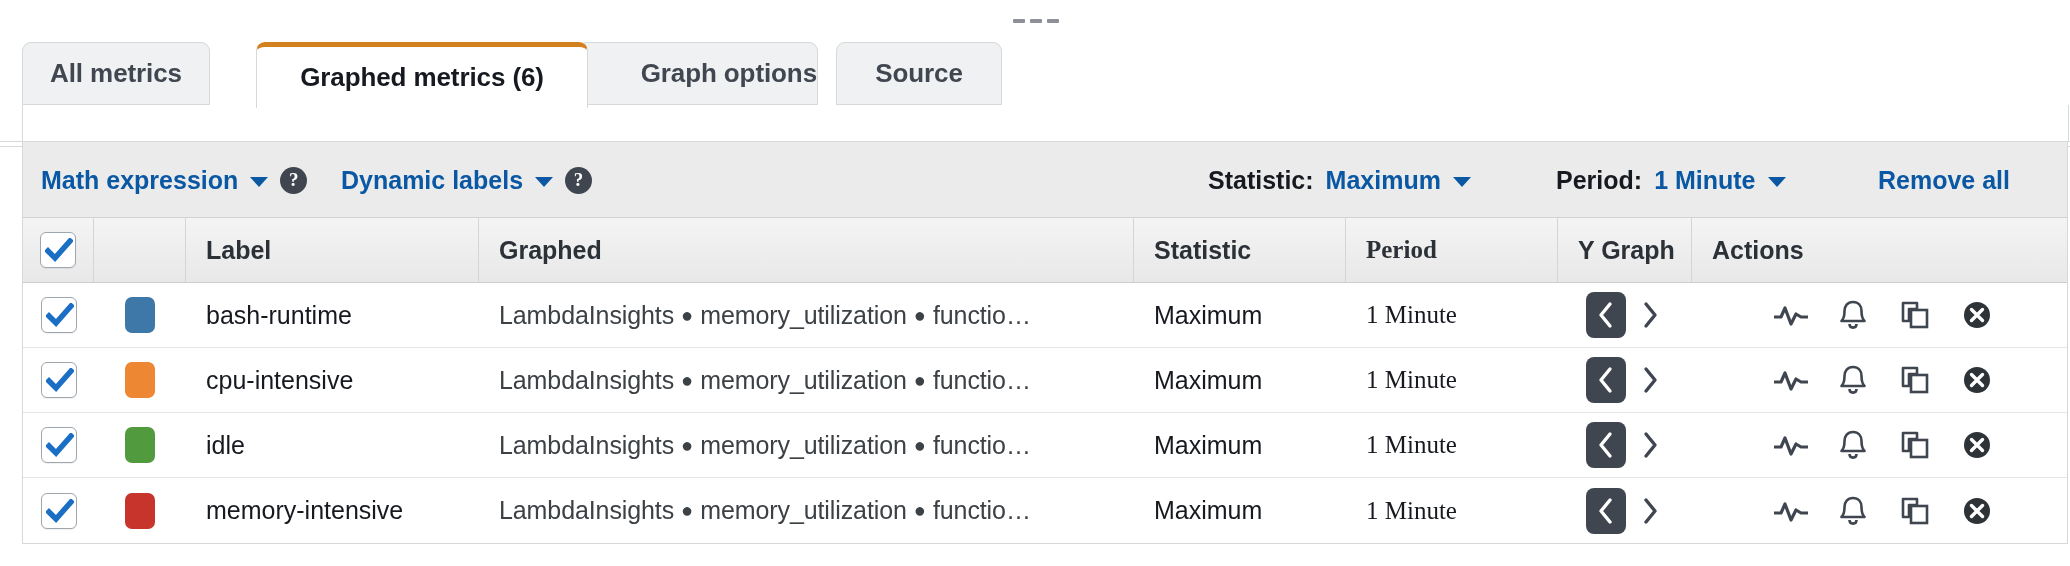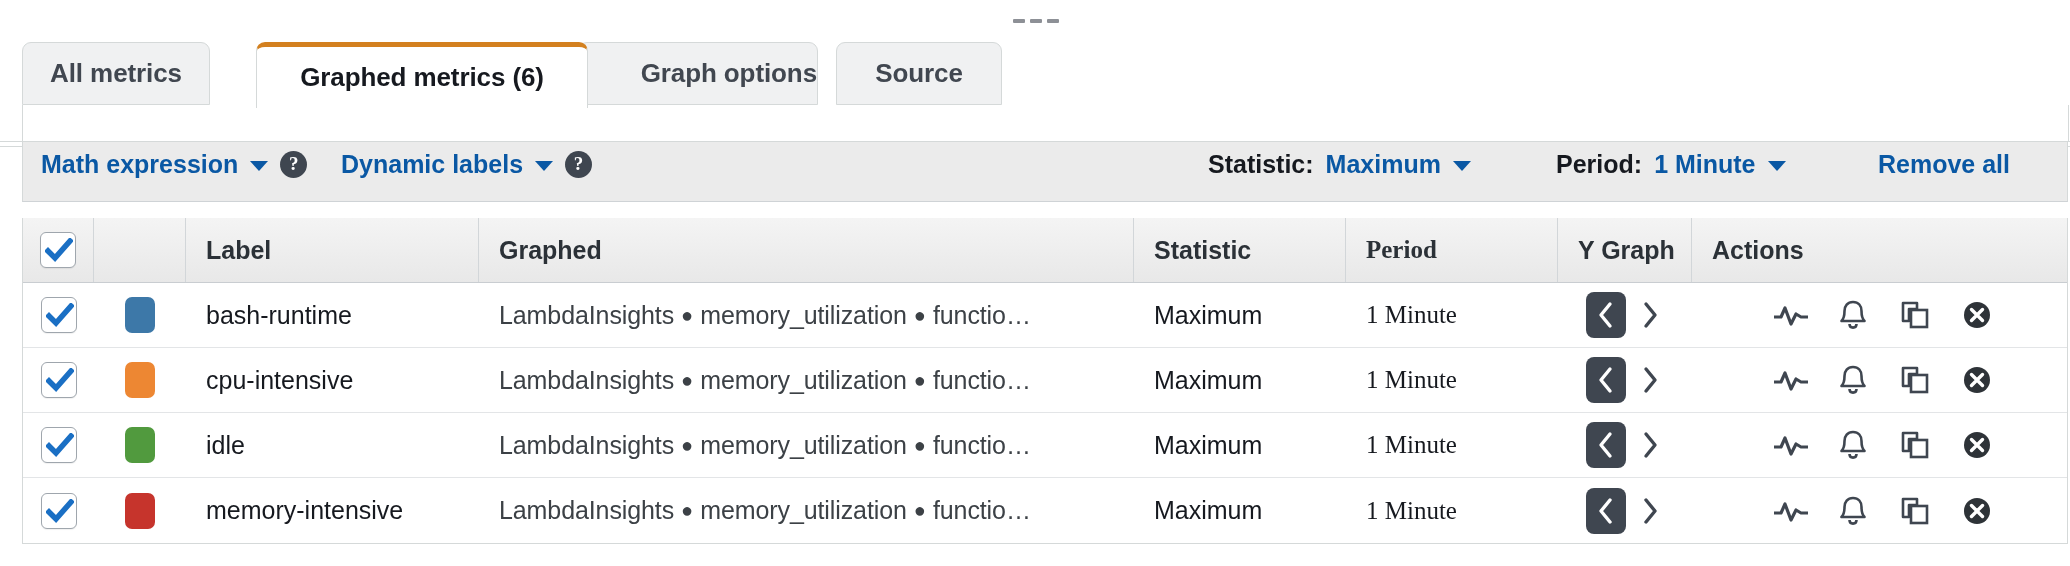--- a/index.html
+++ b/index.html
@@ -55,21 +55,21 @@
   }
   .tabstrip-right-border {
     position:absolute; left:2068px; top:105px; width:1px; height:37px; background:#d5d9d9; z-index:2;
   }
   .tabbar-baseline {
     position:absolute; left:0; top:104px; width:2070px; height:1px; background:#d5d9d9; z-index:0;
   }
 
   
   .toolbar {
-    position: absolute; left: 22px; top: 126px; width: 2046px; height: 76px;
+    position: absolute; left: 22px; top: 142px; width: 2046px; height: 76px;
     background: #ebebeb;
     border-left: 1px solid #d5d9d9;
     border-right: 1px solid #d5d9d9;
     border-bottom: 1px solid #cfd3d6;
     padding-left: 44px;
   }
   .tb-item {
     position: absolute; top: 0; height: 76px;
     display: flex; align-items: center; gap: 12px;
     font-size: 25px;

